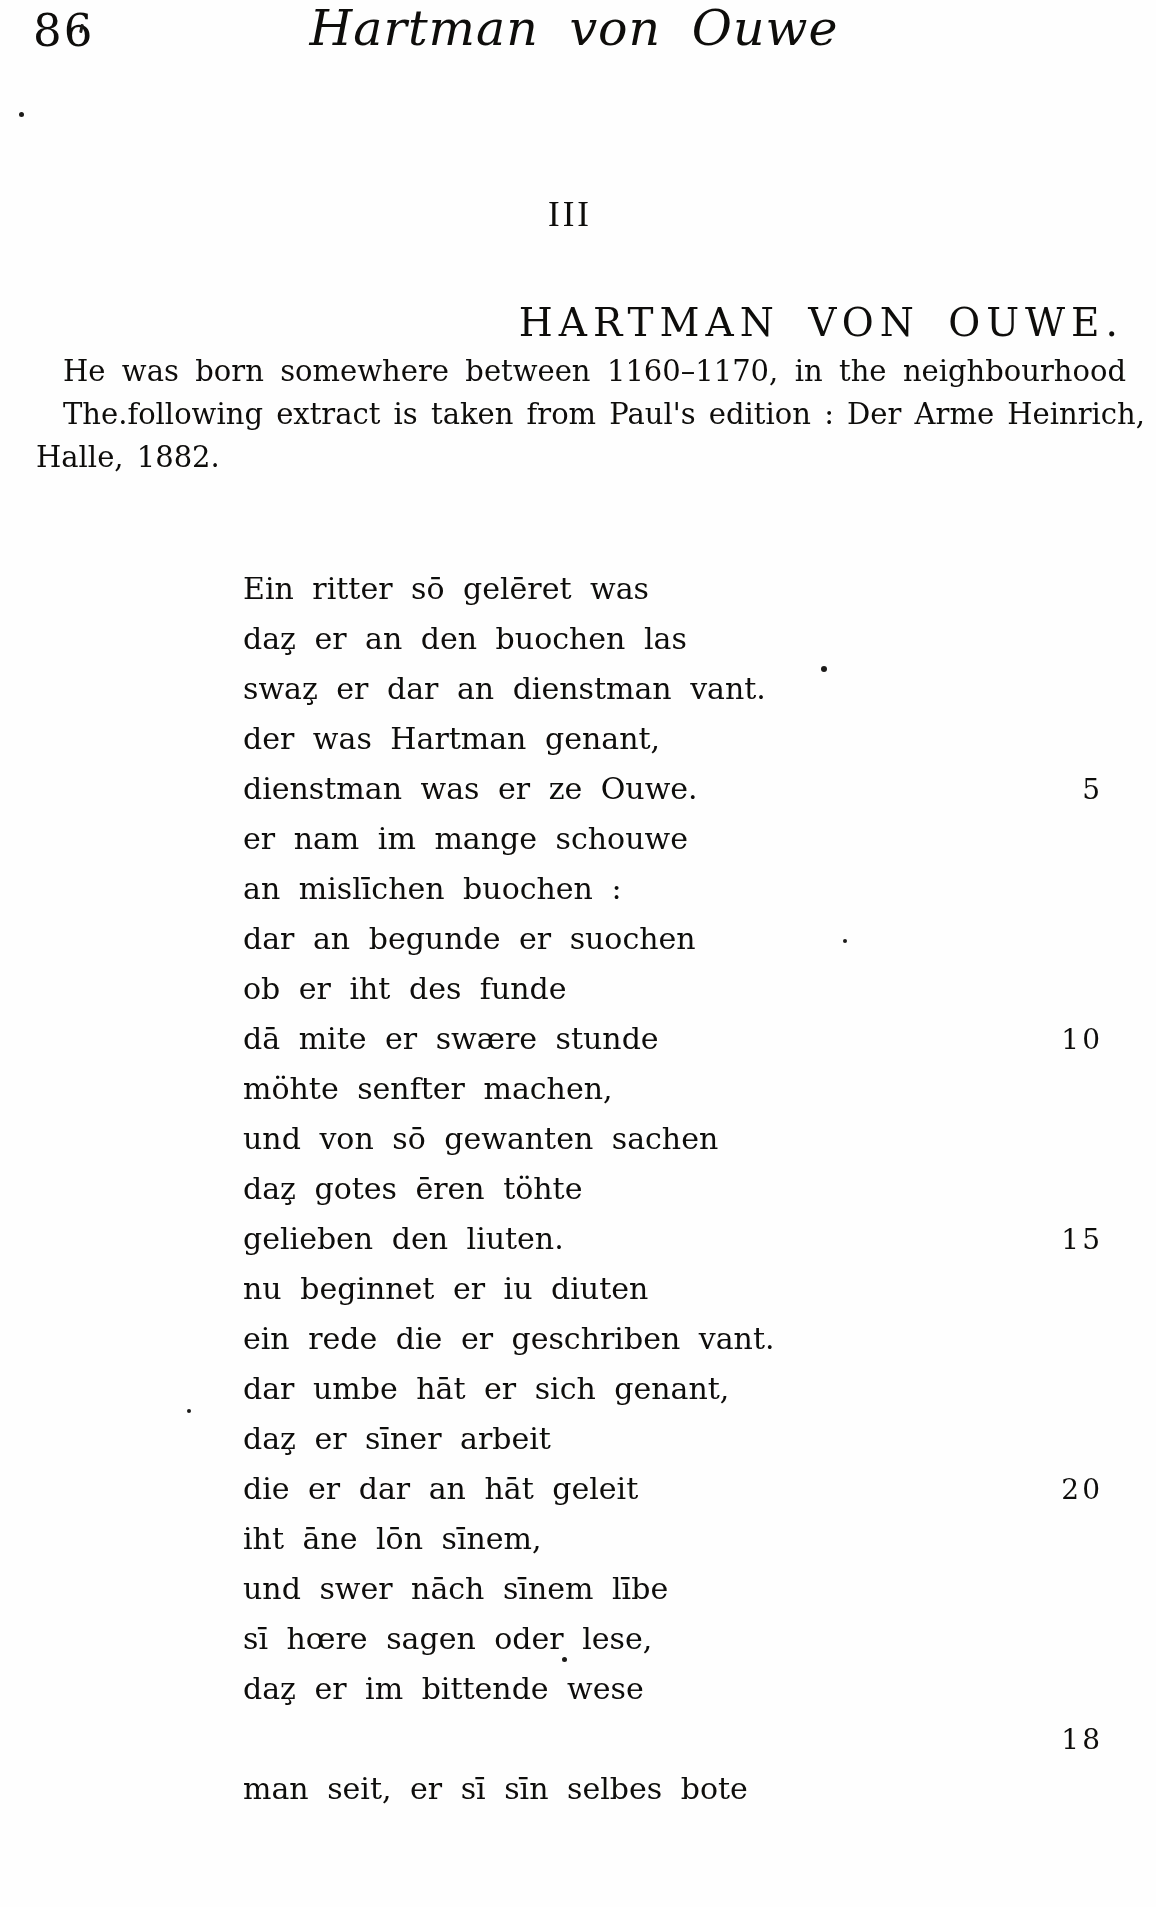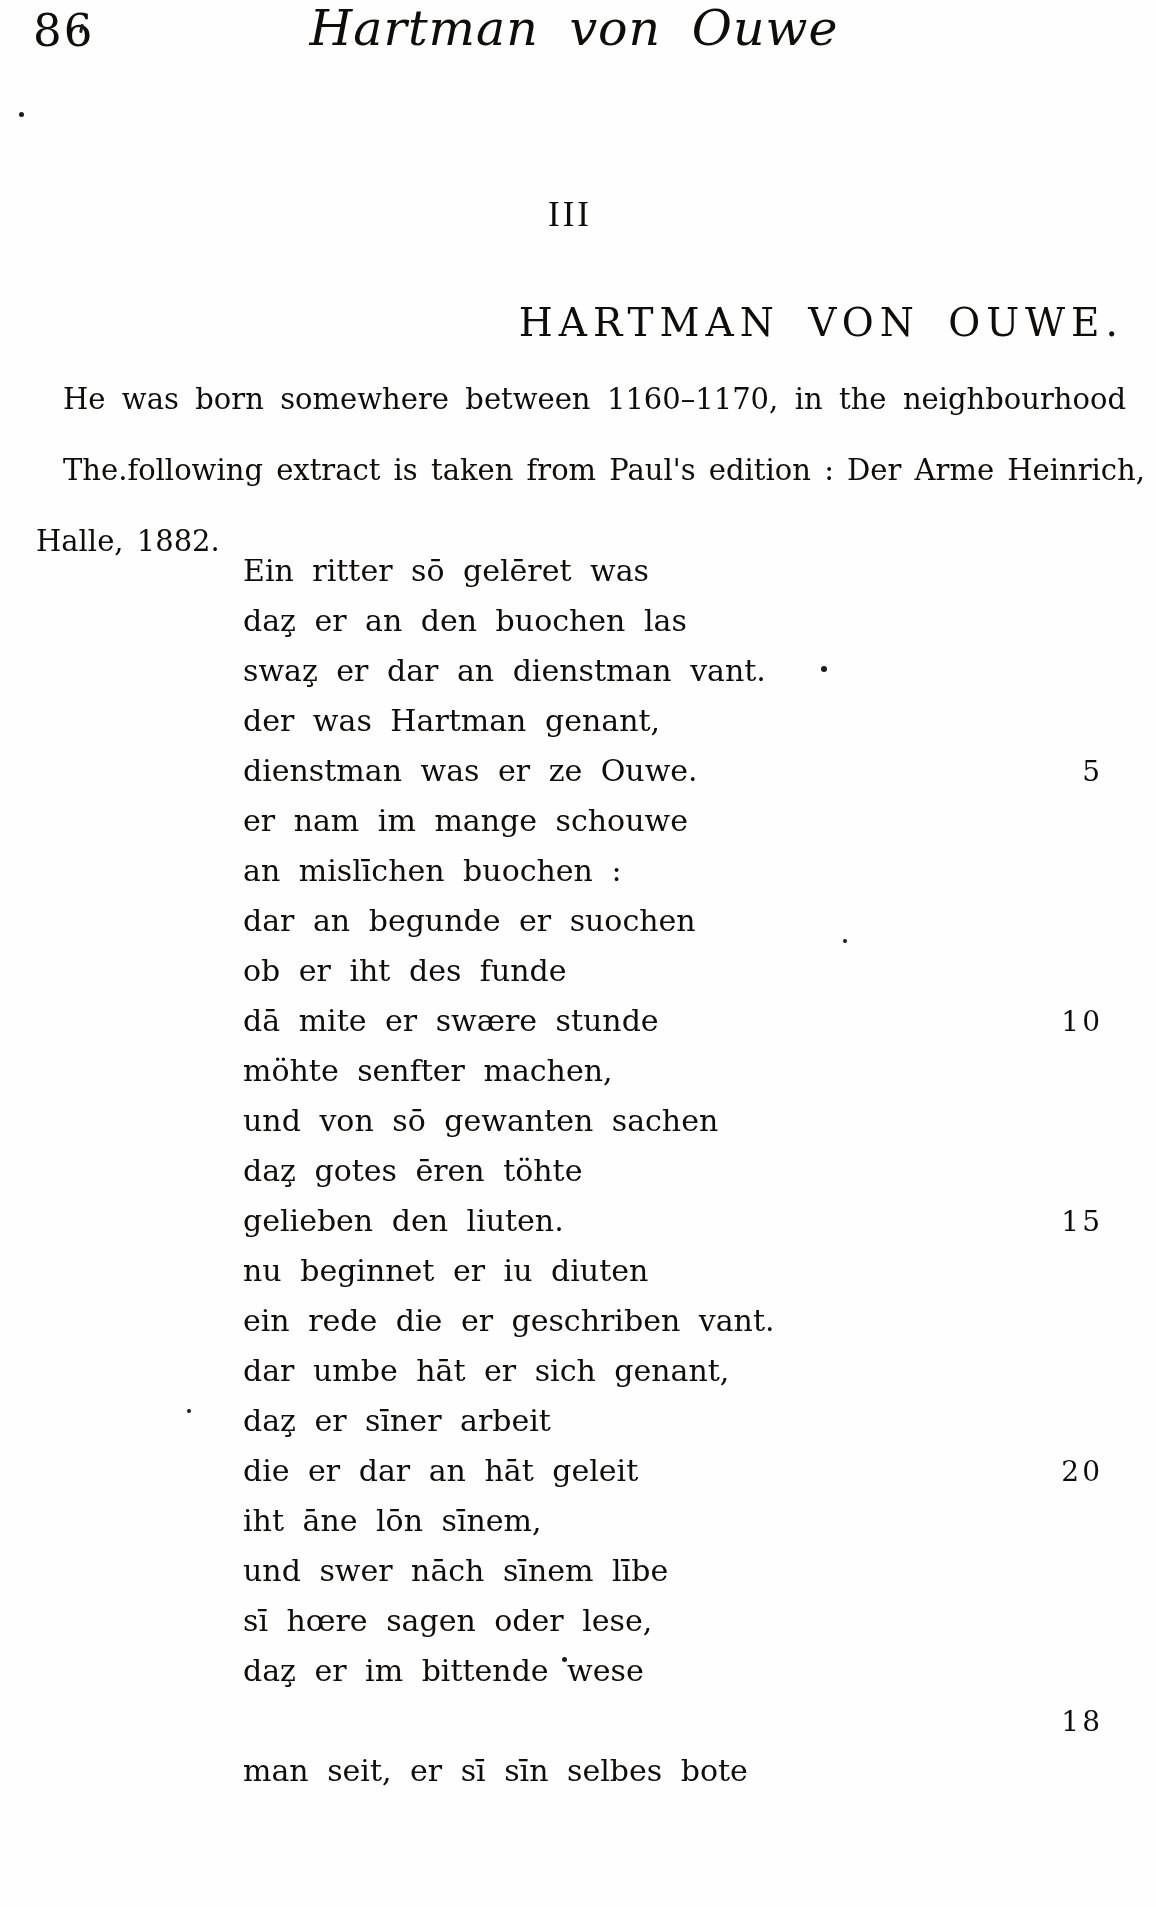--- a/index.html
+++ b/index.html
@@ -21,25 +21,25 @@
     font-size:35px;letter-spacing:3px;font-family:Liberation Serif, serif;
   }
   .main-heading{
     position:absolute;left:0;top:268px;width:1124px;text-align:right;
     font-size:39px;letter-spacing:6px;word-spacing:10px;margin-top:32px;
   }
   .intro{
     position:absolute;left:36px;top:350px;width:1090px;
     font-size:29px;line-height:43px;word-spacing:4px;
   }
-  .intro .iline{white-space:nowrap;margin-top:28px;}
+  .intro .iline{white-space:nowrap;}
   .intro .just{text-align:justify;text-align-last:justify;}
   .intro .indent{text-indent:27px;}
   .poem{
-    position:absolute;left:243px;top:546px;width:860px;
+    position:absolute;left:243px;top:564px;width:860px;
     font-size:30px;word-spacing:9px;
   }
   .pline{position:relative;height:50px;line-height:50px;white-space:nowrap;}
   .pnum{
     position:absolute;right:0;top:1px;font-size:28px;letter-spacing:3px;
     word-spacing:0;
   }
   .speck{position:absolute;background:#1c1b19;border-radius:50%;}
   .tick{border-radius:1px;transform:rotate(12deg);}
 </style>

